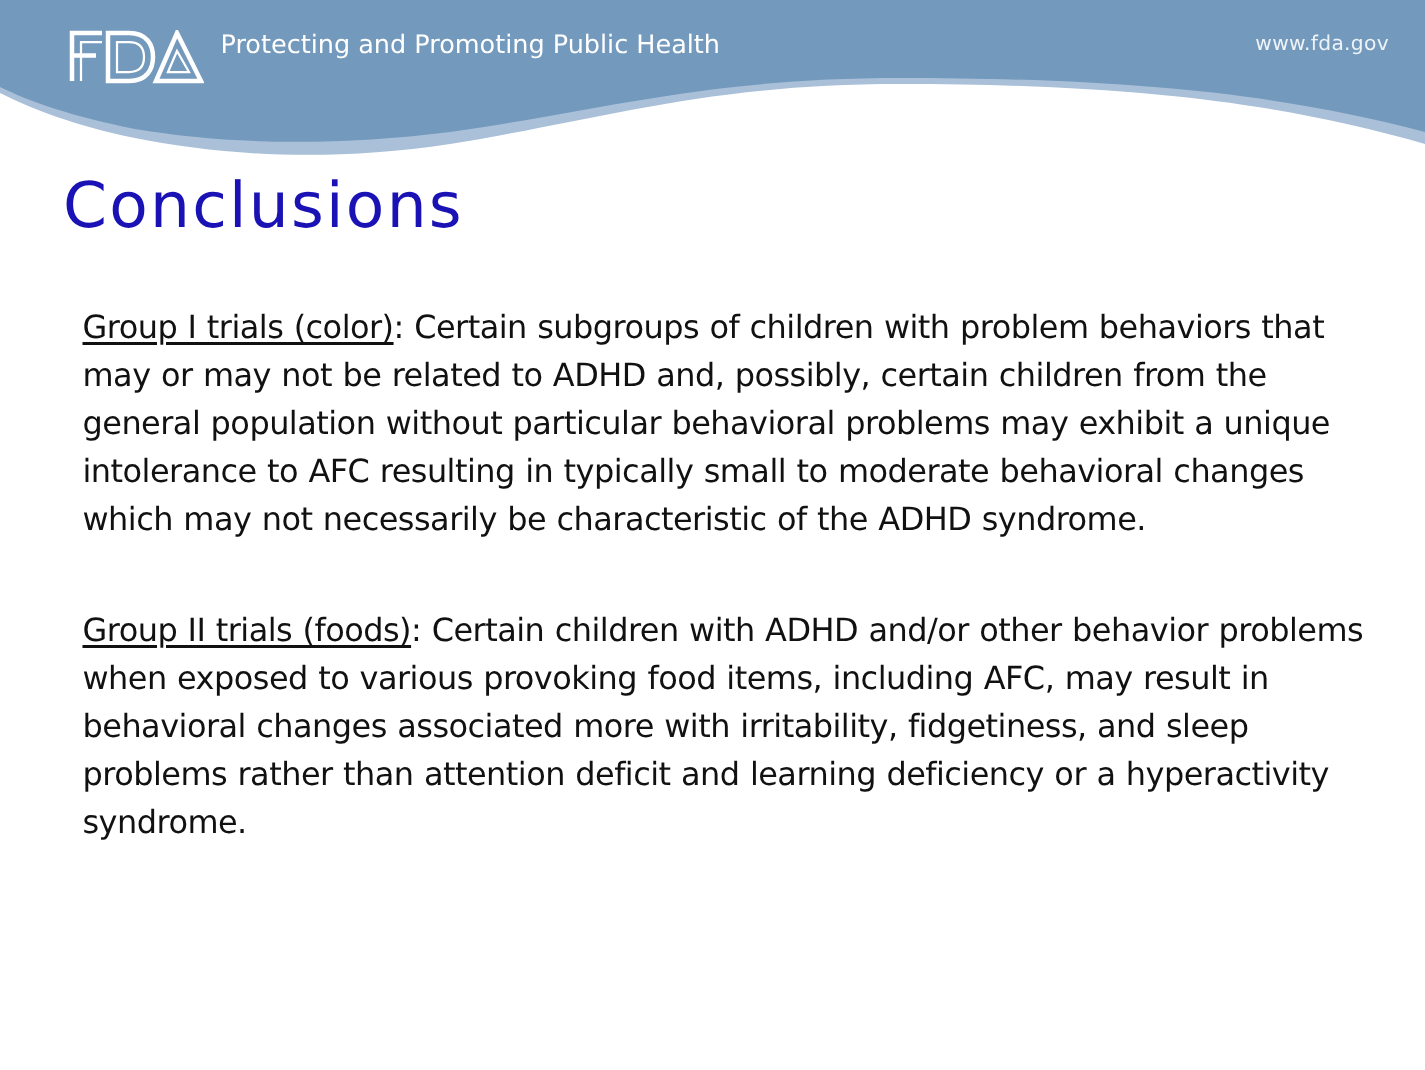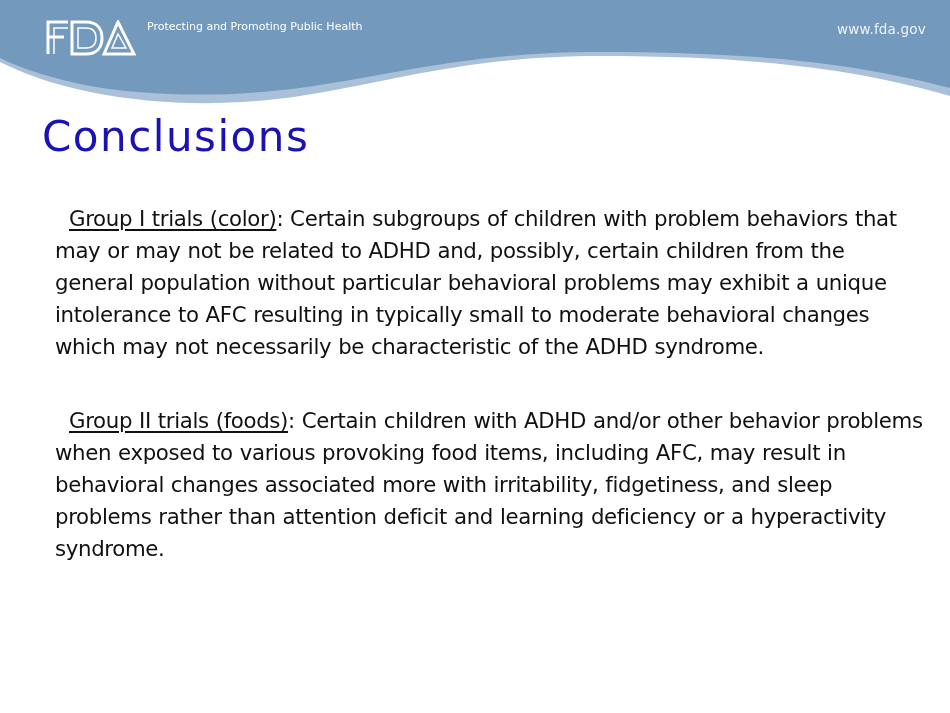--- a/index.html
+++ b/index.html
@@ -39,21 +39,21 @@
       line-height: 1.15;
     }
     .agency .name {
       font-family: "DejaVu Sans", sans-serif;
       font-weight: bold;
       font-size: 15.5px;
       letter-spacing: 0.1px;
     }
     .agency .tagline {
       font-family: "DejaVu Sans", sans-serif;
-      font-size: 11px;
+      font-size: 17px;
       margin-top: 2px;
     }
     .url {
       position: absolute;
       right: 24px;
       top: 21px;
       color: #eef3f8;
       font-family: "DejaVu Sans", sans-serif;
       font-size: 13.5px;
       letter-spacing: 0.2px;
@@ -85,21 +85,20 @@
     .content p {
       margin: 0;
     }
     .content p + p {
       margin-top: 42px;
     }
     .lead {
       text-decoration: underline;
       text-decoration-thickness: 2px;
       text-underline-offset: 3px;
-      margin-left: 14px;
     }
   </style>
 </head>
 <body>
 
 <div class="header">
   <svg class="wave" width="950" height="115" viewBox="0 0 950 115" xmlns="http://www.w3.org/2000/svg">
 
     <path d="M0,0 H950 V96 C860,70 760,56 600,56 C470,56 400,80 300,96 C220,108 150,104 90,92 C50,84 20,72 0,62 Z" fill="#a9c0d8"></path>
 

